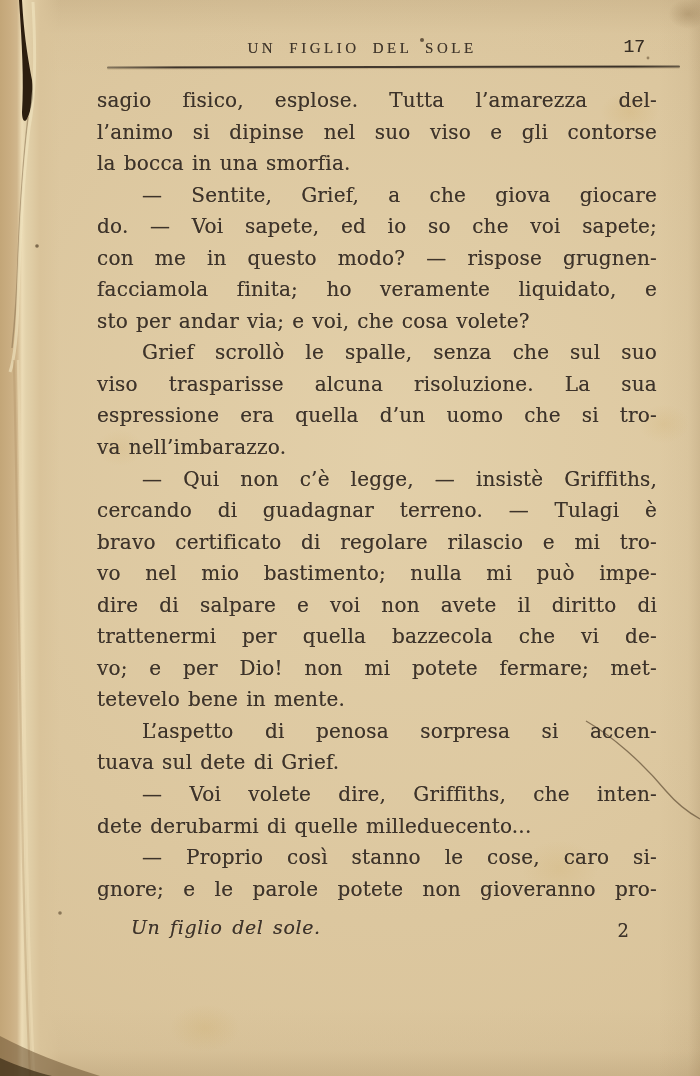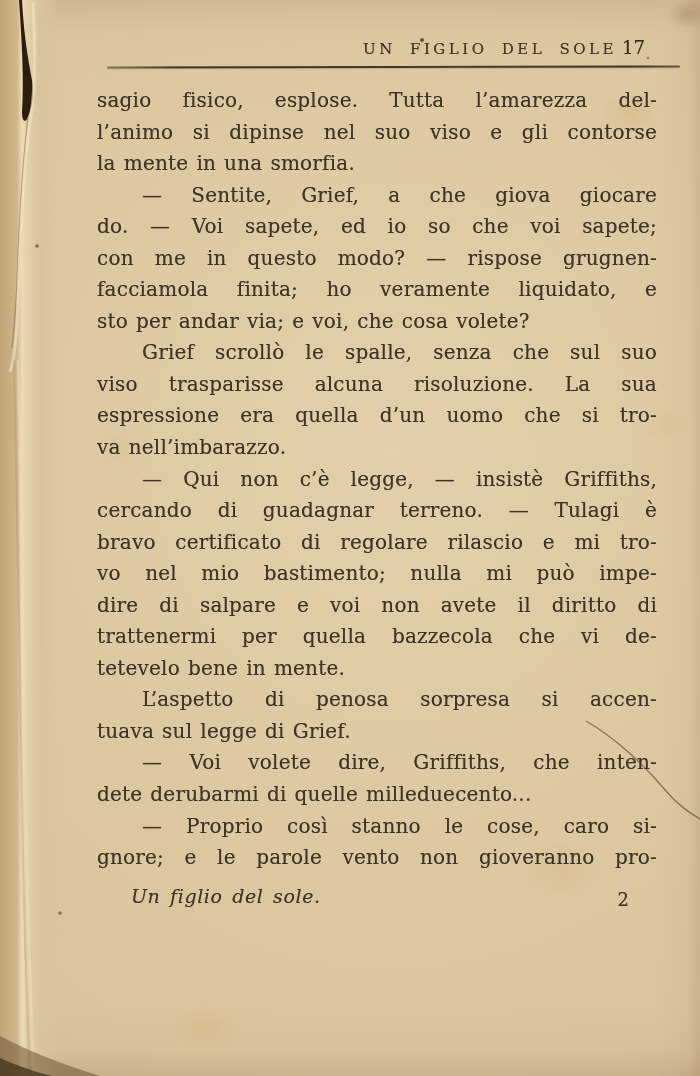--- a/index.html
+++ b/index.html
@@ -32,27 +32,29 @@
       radial-gradient(50px 34px at 205px 1028px, rgba(193,150,62,0.14), rgba(0,0,0,0) 70%),
       radial-gradient(36px 28px at 664px 424px, rgba(193,150,62,0.12), rgba(0,0,0,0) 70%),
       radial-gradient(34px 26px at 120px 448px, rgba(193,150,62,0.10), rgba(0,0,0,0) 70%),
       radial-gradient(26px 20px at 688px 14px, rgba(110,80,40,0.25), rgba(0,0,0,0) 75%);
   }
   svg.overlay{position:absolute;inset:0;pointer-events:none;}
   
   .content{position:absolute;left:97px;top:36px;width:560px;color:#3d332a;}
   .running-head{position:relative;height:30px;}
   .running-title{
-    position:absolute;left:10px;right:40px;text-align:right;top:4px;
+    position:absolute;left:10px;right:40px;text-align:center;top:4px;
     font-size:15px;letter-spacing:3.5px;word-spacing:6px;color:#40362b;
     text-shadow:0 0 0.6px rgba(64,54,43,0.6);
+    font-family:Liberation Serif, serif;
   }
   .page-number{
     position:absolute;right:12px;top:1px;font-size:18px;color:#372e24;
     text-shadow:0 0 0.6px rgba(55,46,36,0.6);
+    font-family:Liberation Mono, monospace;
   }
   .head-rule{
     position:absolute;left:10px;top:30px;width:573px;height:2.4px;
     background:linear-gradient(90deg, rgba(62,52,40,0.55), #3e342a 12%, #443a2f 55%, #3a3127 92%, rgba(62,52,40,0.75));
     border-radius:2px;transform:rotate(-0.12deg);
     box-shadow:0 1px 0 rgba(120,95,60,0.25);
   }
   .text-block{margin-top:19px;font-size:20px;line-height:31.55px;
     letter-spacing:0.2px;word-spacing:1.5px;
     text-shadow:0 0 0.55px rgba(61,51,42,0.55);
@@ -95,43 +97,44 @@
   <div class="content">
     <div class="running-head">
       <span class="running-title">UN FIGLIO DEL SOLE</span>
       <span class="page-number">17</span>
       <div class="head-rule"></div>
     </div>
 
     <div class="text-block">
         <div class="line jl">sagio fisico, esplose. Tutta l’amarezza del-</div>
         <div class="line jl">l’animo si dipinse nel suo viso e gli contorse</div>
-        <div class="line">la mente in una smorfia.</div>
+        <div class="line">la bocca in una smorfia.</div>
         <div class="line jl indent">— Sentite, Grief, a che giova giocare</div>
         <div class="line jl">do. — Voi sapete, ed io so che voi sapete;</div>
         <div class="line jl">con me in questo modo? — rispose grugnen-</div>
         <div class="line jl">facciamola finita; ho veramente liquidato, e</div>
         <div class="line">sto per andar via; e voi, che cosa volete?</div>
         <div class="line jl indent">Grief scrollò le spalle, senza che sul suo</div>
         <div class="line jl">viso trasparisse alcuna risoluzione. La sua</div>
         <div class="line jl">espressione era quella d’un uomo che si tro-</div>
         <div class="line">va nell’imbarazzo.</div>
         <div class="line jl indent">— Qui non c’è legge, — insistè Griffiths,</div>
         <div class="line jl">cercando di guadagnar terreno. — Tulagi è</div>
         <div class="line jl">bravo certificato di regolare rilascio e mi tro-</div>
         <div class="line jl">vo nel mio bastimento; nulla mi può impe-</div>
         <div class="line jl">dire di salpare e voi non avete il diritto di</div>
         <div class="line jl">trattenermi per quella bazzecola che vi de-</div>
+        <div class="line jl">vo; e per Dio! non mi potete fermare; met-</div>
         <div class="line">tetevelo bene in mente.</div>
         <div class="line jl indent">L’aspetto di penosa sorpresa si accen-</div>
-        <div class="line">tuava sul legge di Grief.</div>
+        <div class="line">tuava sul dete di Grief.</div>
         <div class="line jl indent">— Voi volete dire, Griffiths, che inten-</div>
         <div class="line">dete derubarmi di quelle milleduecento...</div>
         <div class="line jl indent">— Proprio così stanno le cose, caro si-</div>
-        <div class="line jl">gnore; e le parole vento non gioveranno pro-</div>
+        <div class="line jl">gnore; e le parole potete non gioveranno pro-</div>
       </div>
 
     <div class="footer">
       <span class="sig-title">Un figlio del sole.</span>
       <span class="sig-number">2</span>
     </div>
   </div>
 </div>
 
 </body></html>

